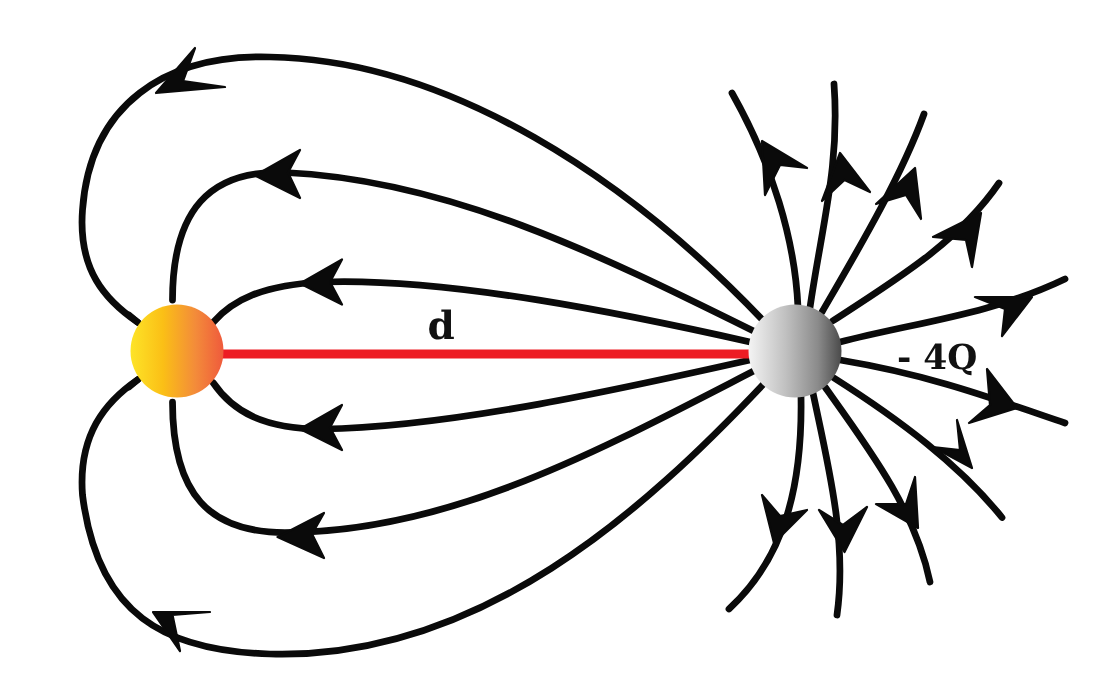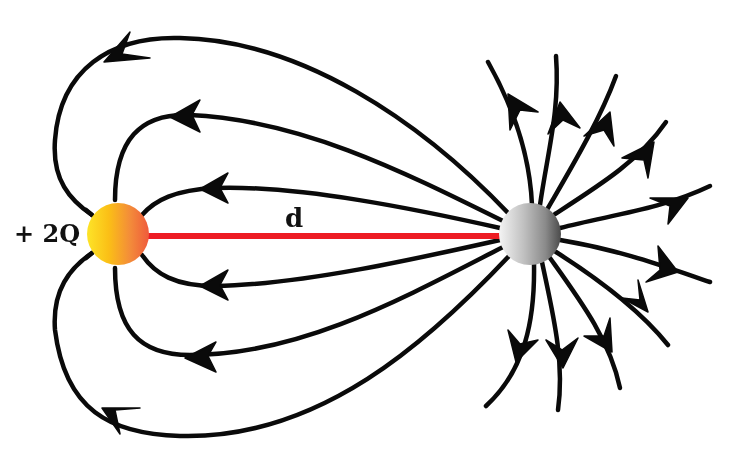--- a/index.html
+++ b/index.html
@@ -80,15 +80,15 @@
 
     <path class="fl" d="M 92 215 L 86 210"></path>
     <path class="fl" d="M 92 253 L 86 258"></path>
 
     <line x1="148" y1="236" x2="502" y2="236" stroke="#ed1c24" stroke-width="6"></line>
 
     <circle cx="118" cy="234" r="31" fill="url(#gPos)"></circle>
     <circle cx="530" cy="234" r="31" fill="url(#gNeg)"></circle>
   </svg>
 
-  <div class="label" id="lbl-pos">+ 2Q</div>
+  <div class="label" id="lbl-neg">- 4Q</div>
   <div class="label" id="lbl-d">d</div>
 </div>
 
 </body></html>

